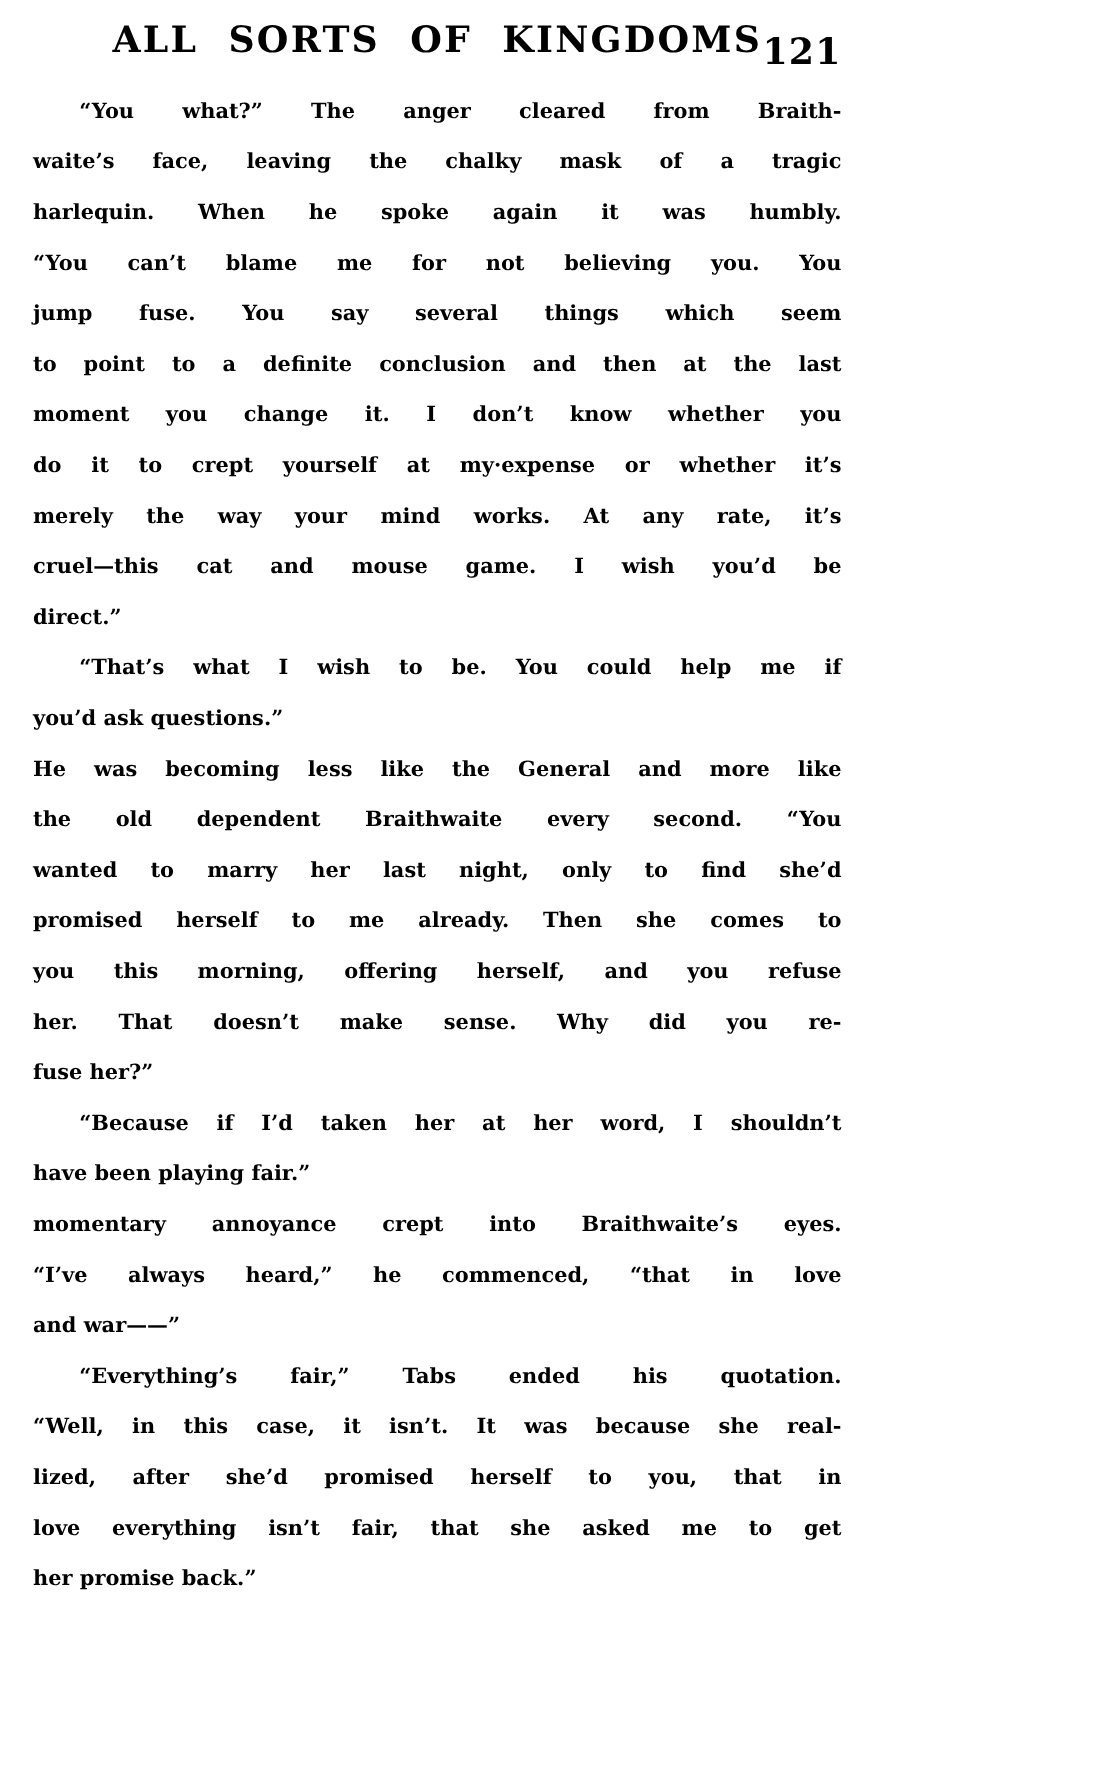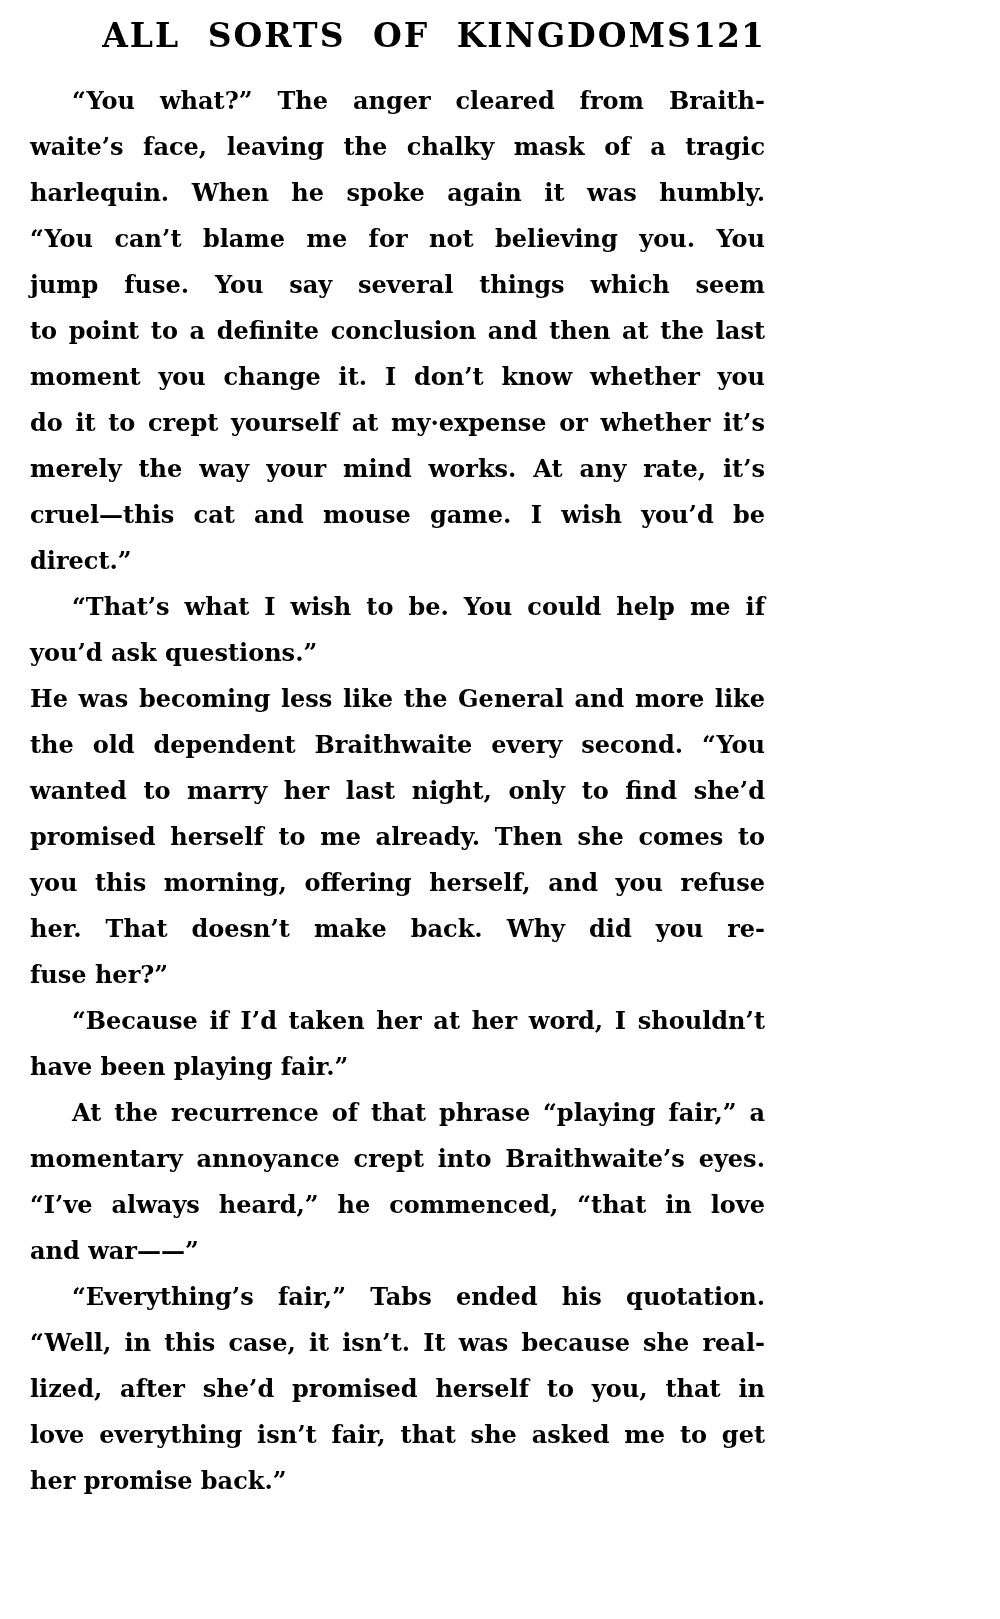--- a/index.html
+++ b/index.html
@@ -24,27 +24,27 @@
     height: 44px;
     line-height: 44px;
     text-align: center;
     font-size: 33px;
     letter-spacing: 2px;
     word-spacing: 14px;
   }
   .header .page-number {
     position: absolute;
     right: 0;
-    top: 0;
+    top: 11px;
     letter-spacing: 1px;
     word-spacing: normal;
   }
   .text-column {
     margin-top: 20px;
-    font-size: 24px;
+    font-size: 19px;
     line-height: 46px;
   }
   .para { margin: 0; }
   .line {
     text-align: justify;
     text-align-last: justify;
     white-space: normal;
   }
   .line.lastline { text-align-last: left; }
   .line.firstline { text-indent: 42px; }
@@ -74,29 +74,28 @@
       <div class="para">
         <div class="line firstline">“That’s what I wish to be.  You could help me if</div>
         <div class="line lastline">you’d ask questions.”</div>
       </div>
       <div class="para">
         <div class="line">He was becoming less like the General and more like</div>
         <div class="line">the old dependent Braithwaite every second.  “You</div>
         <div class="line">wanted to marry her last night, only to find she’d</div>
         <div class="line">promised herself to me already.  Then she comes to</div>
         <div class="line">you this morning, offering herself, and you refuse</div>
-        <div class="line">her.  That doesn’t make back.  Why did you re-</div>
+        <div class="line">her.  That doesn’t make sense.  Why did you re-</div>
         <div class="line lastline">fuse her?”</div>
       </div>
       <div class="para">
         <div class="line firstline">“Because if I’d taken her at her word, I shouldn’t</div>
         <div class="line lastline">have been playing fair.”</div>
       </div>
       <div class="para">
-        <div class="line firstline">At the recurrence of that phrase “playing fair,” a</div>
         <div class="line">momentary annoyance crept into Braithwaite’s eyes.</div>
         <div class="line">“I’ve always heard,” he commenced, “that in love</div>
         <div class="line lastline">and war——”</div>
       </div>
       <div class="para">
         <div class="line firstline">“Everything’s fair,” Tabs ended his quotation.</div>
         <div class="line">“Well, in this case, it isn’t.  It was because she real-</div>
         <div class="line">lized, after she’d promised herself to you, that in</div>
         <div class="line">love everything isn’t fair, that she asked me to get</div>
         <div class="line lastline">her promise back.”</div>

